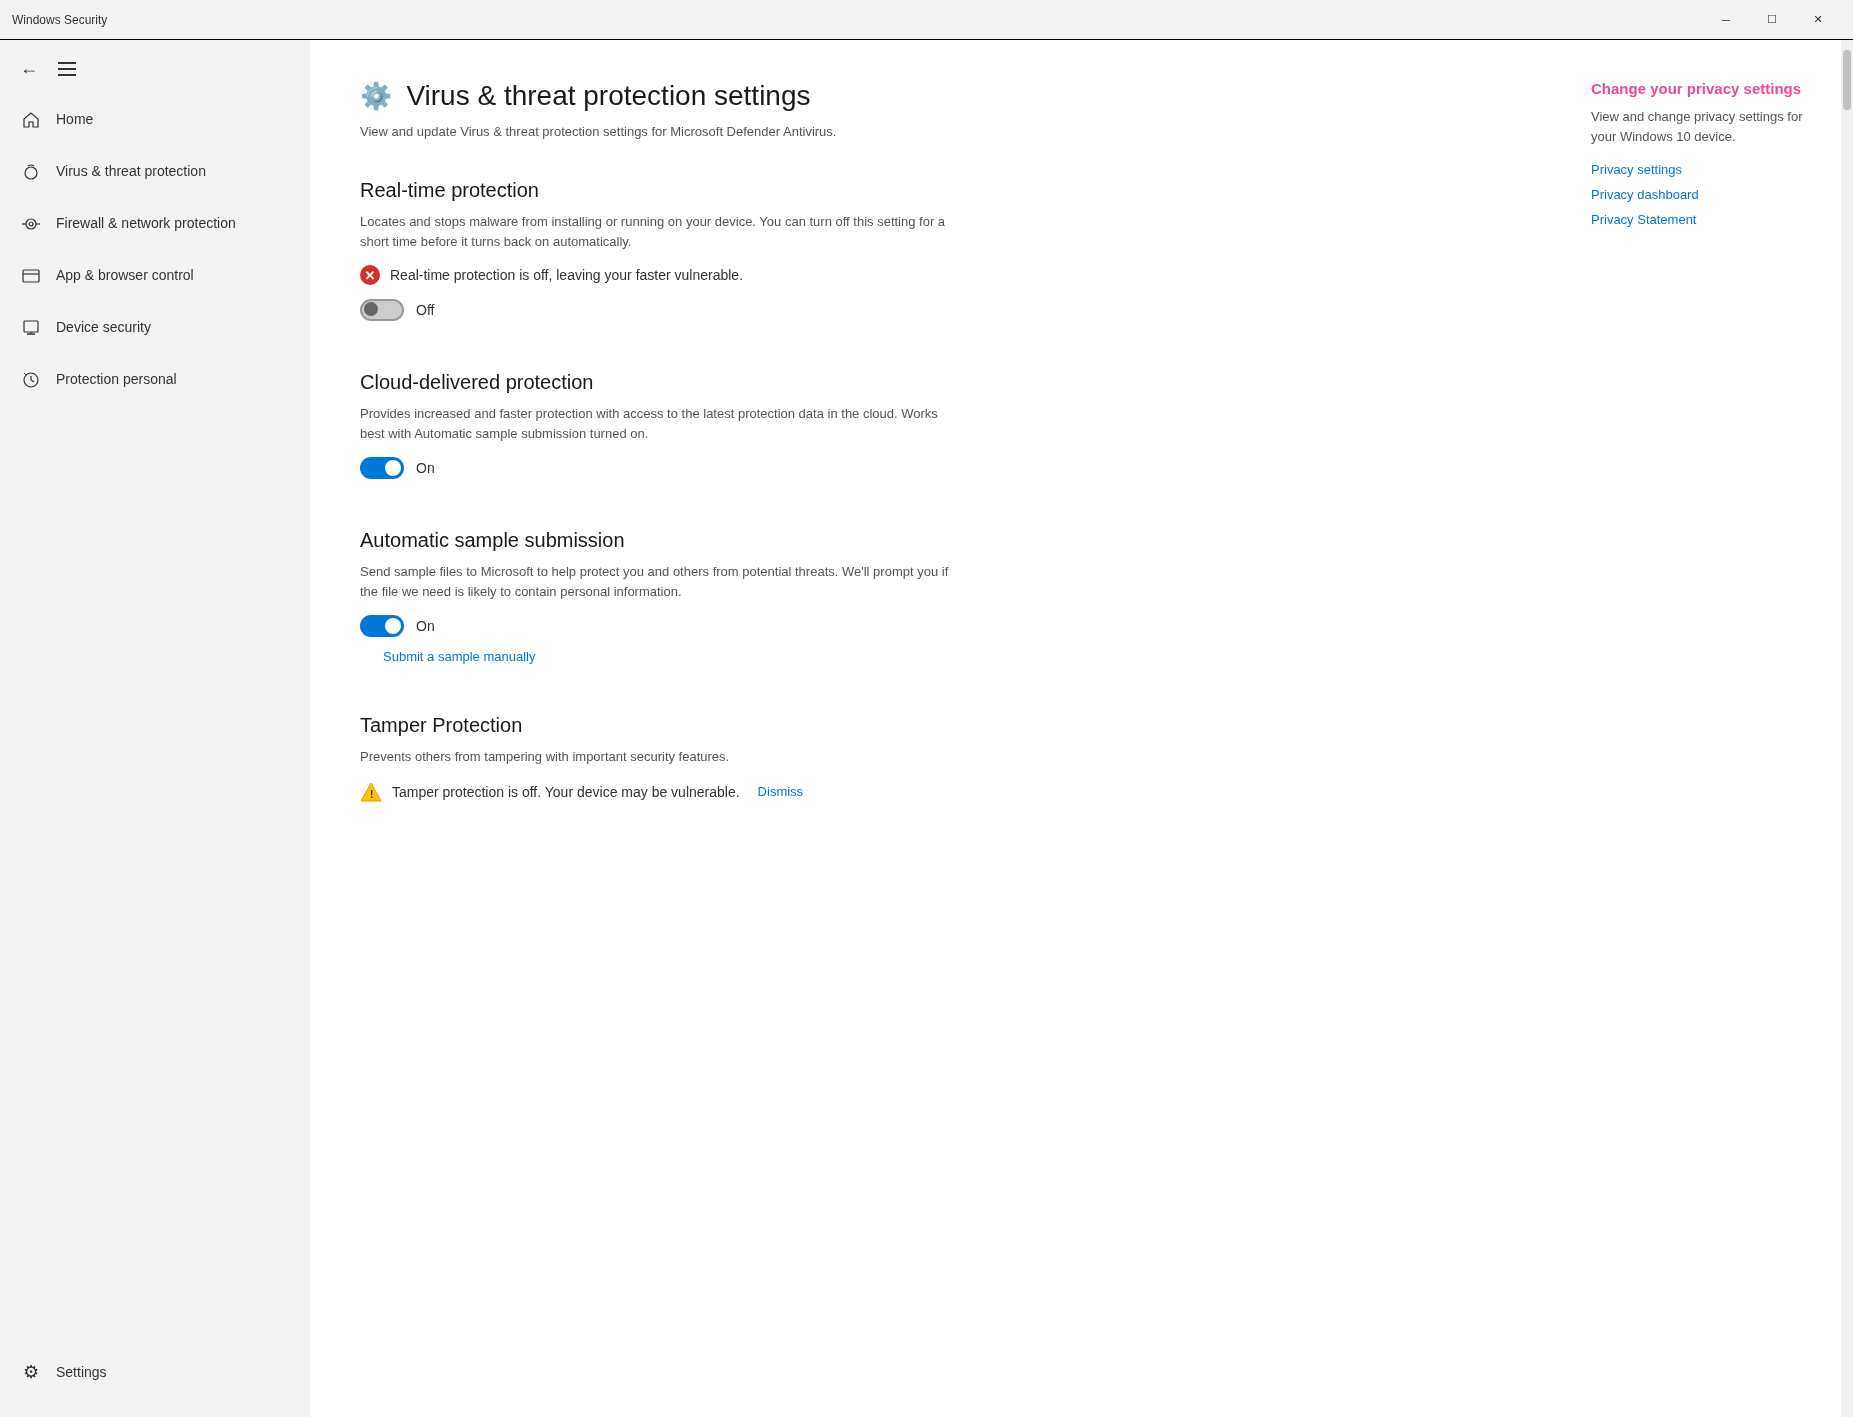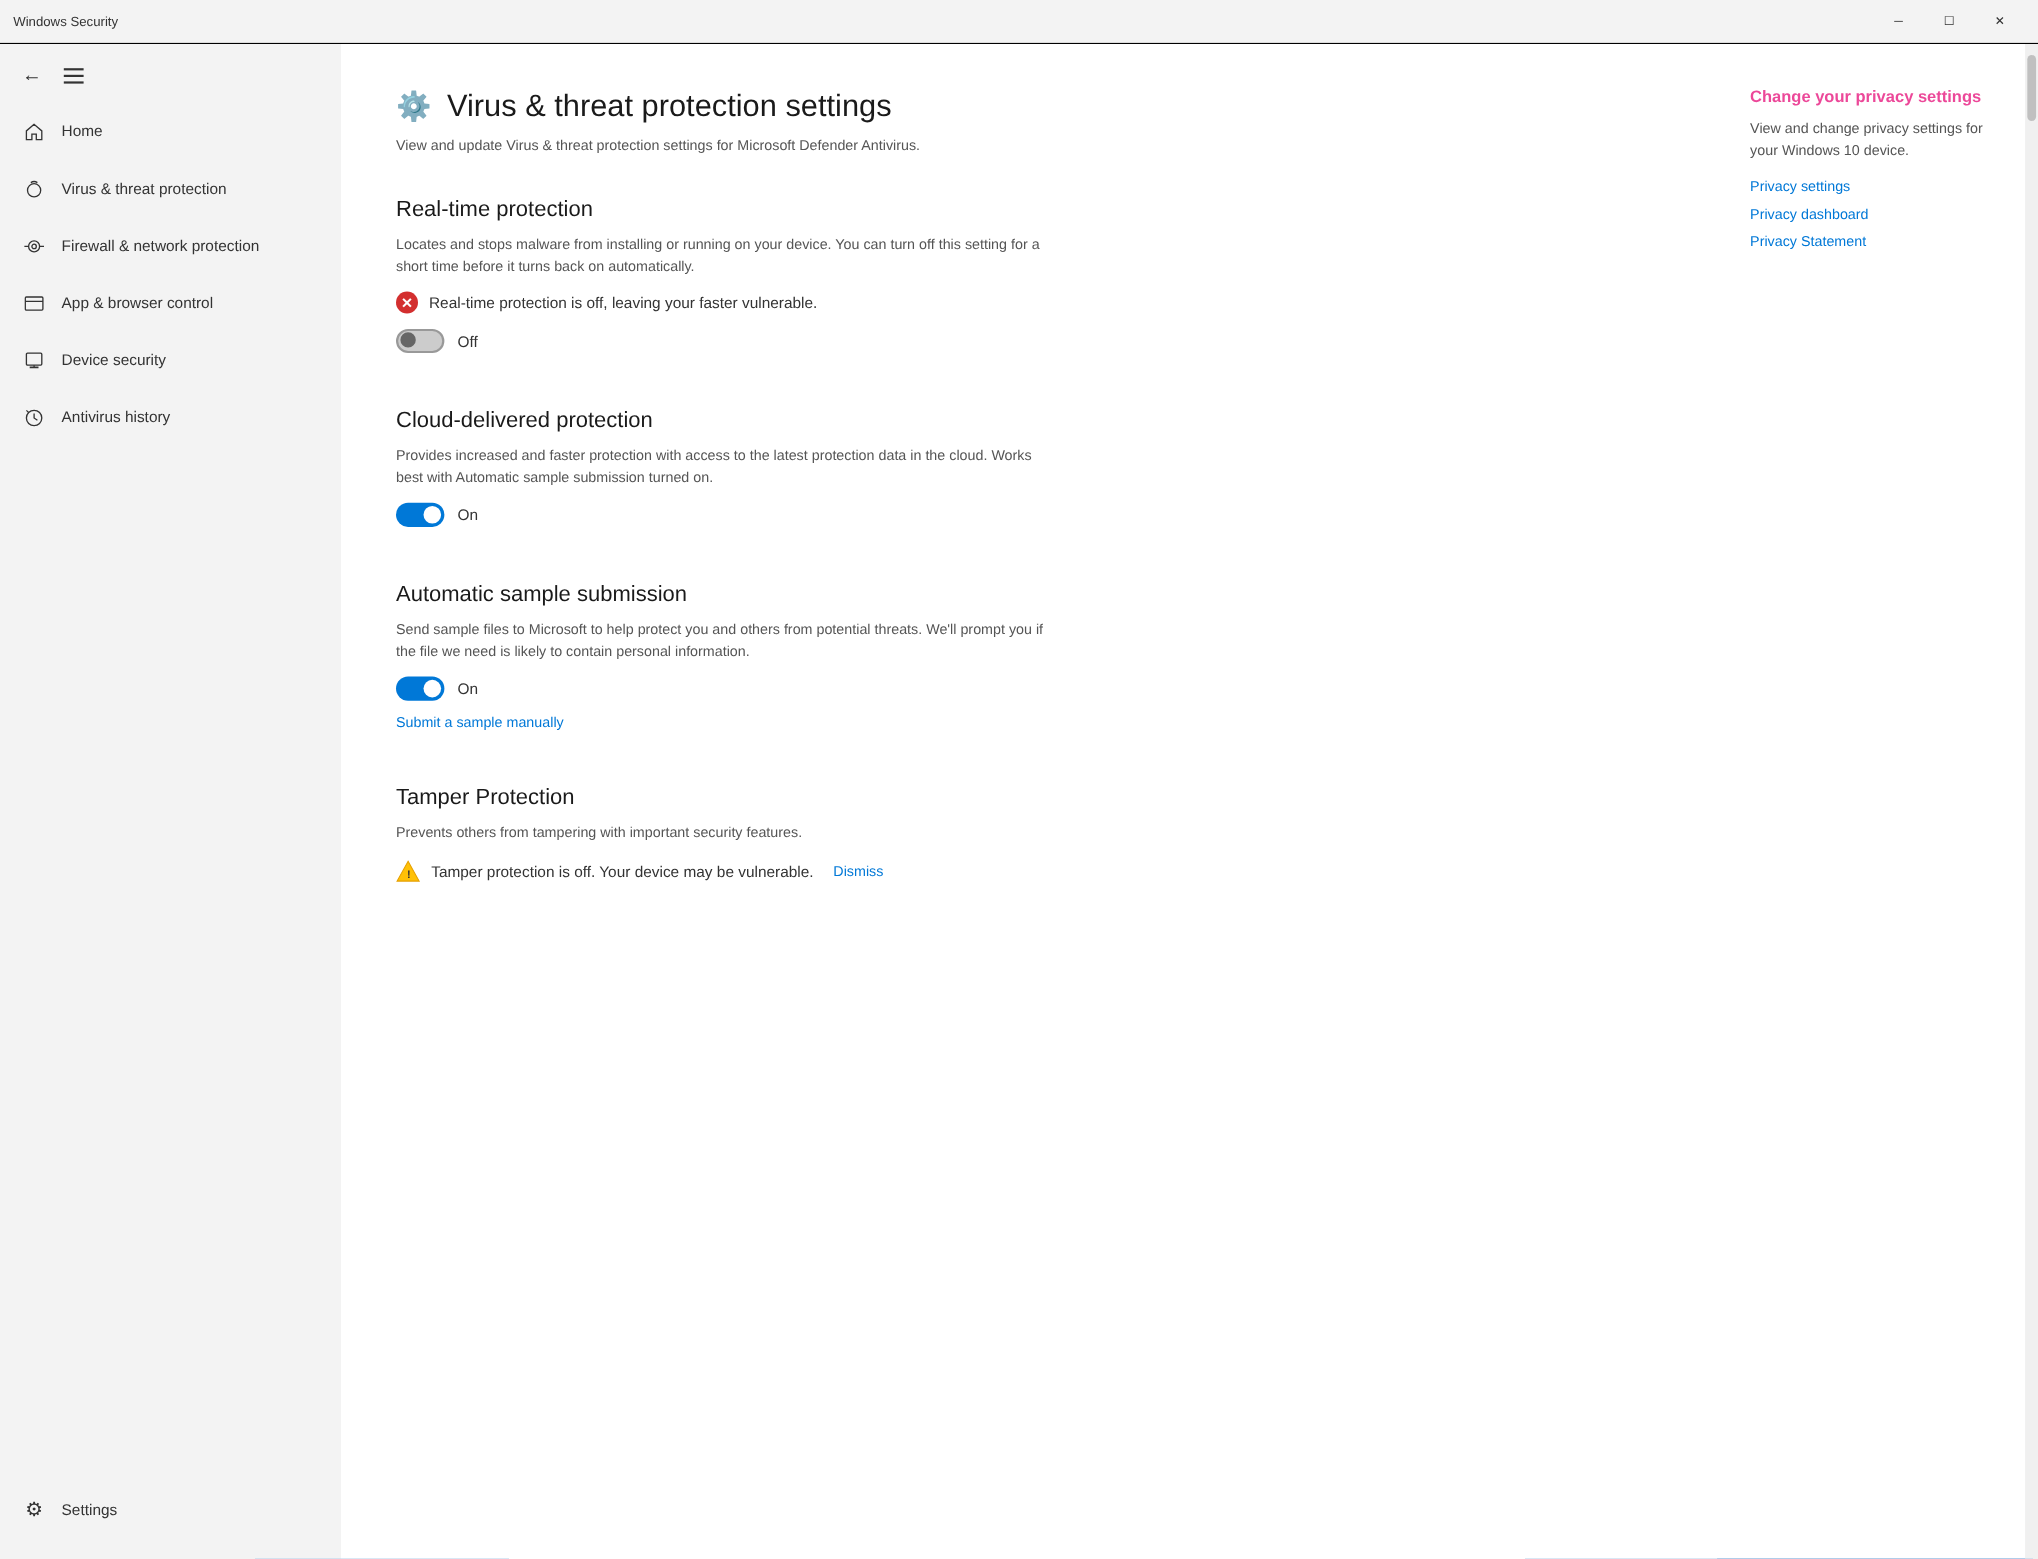--- a/index.html
+++ b/index.html
@@ -228,20 +228,21 @@
       font-size: 14px;
       color: #333;
     }
 
     
     .link {
       color: #0078d7;
       text-decoration: none;
       font-size: 13px;
       cursor: pointer;
+      margin-left: 23px;
     }
 
     
     .right-panel {
       width: 280px;
       padding: 40px 30px;
       flex-shrink: 0;
     }
     .privacy-heading {
       font-size: 15px;
@@ -352,21 +353,21 @@
               <line x1="9" y1="13" x2="9" y2="15" stroke="#333" stroke-width="1.2"></line>
             </svg></span>
           <span>Device security</span>
         </div>
         <div class="nav-item">
           <span class="nav-icon"><svg width="18" height="18" viewBox="0 0 18 18">
               <circle cx="9" cy="9" r="7" fill="none" stroke="#333" stroke-width="1.2"></circle>
               <polyline points="9,5 9,9 12,11" fill="none" stroke="#333" stroke-width="1.2"></polyline>
               <path d="M4 4 L2 2" stroke="#333" stroke-width="1"></path>
             </svg></span>
-          <span>Antivirus history</span>
+          <span>Protection personal</span>
         </div>
       </div>
 
     <div class="settings-nav">
       <span class="nav-icon">⚙</span>
       <span>Settings</span>
     </div>
   </div>
 
   <div class="main-content">

